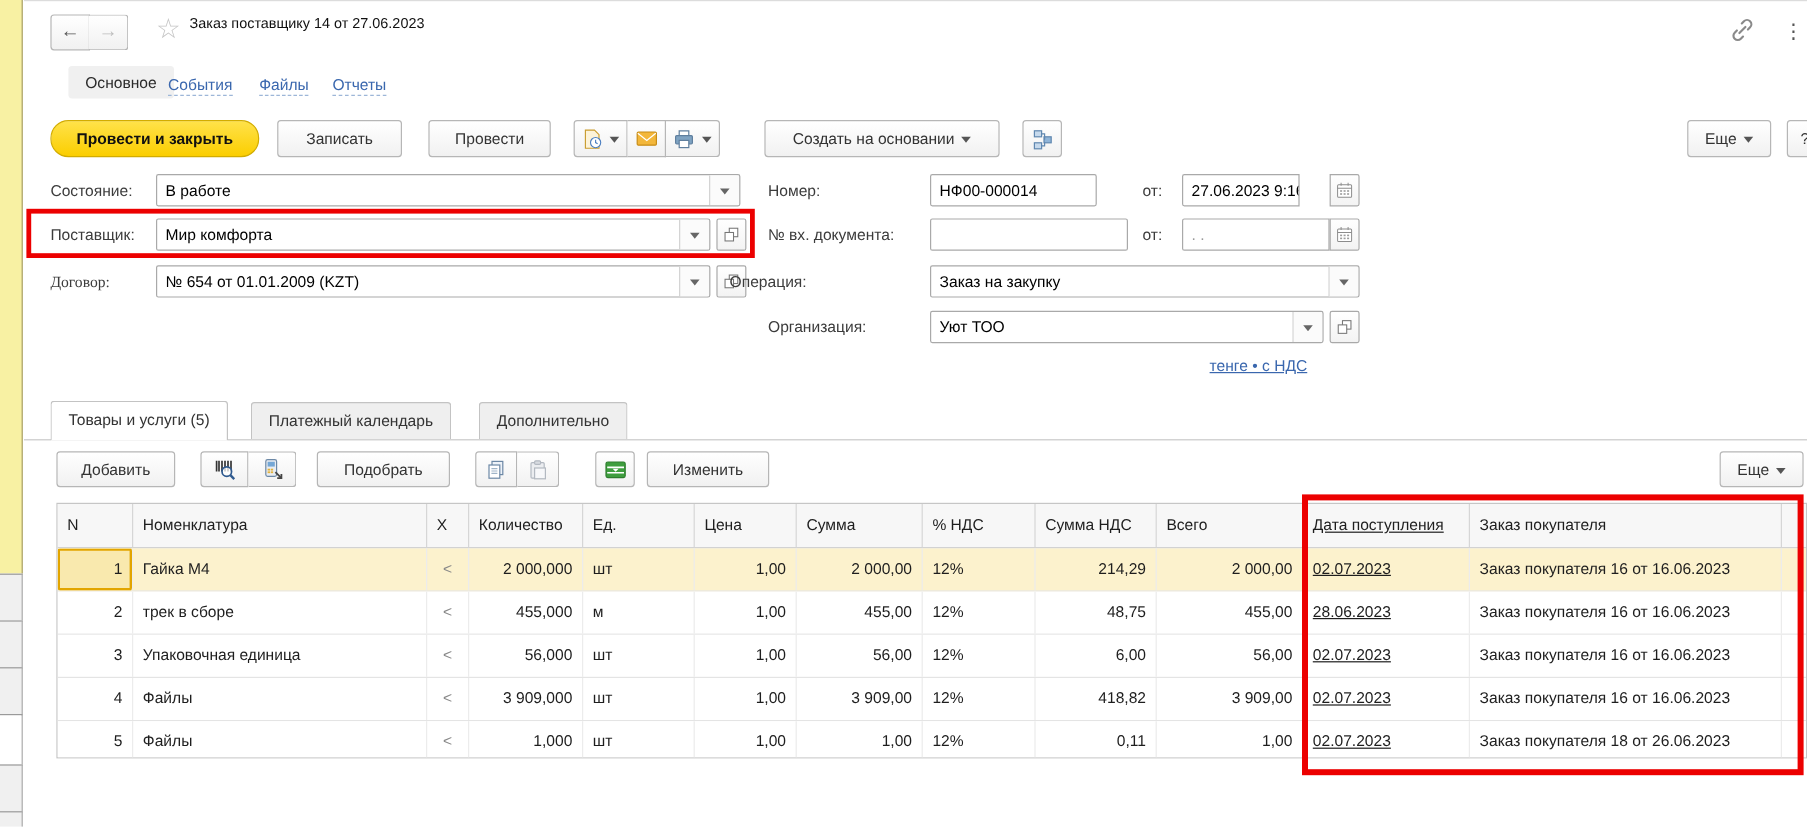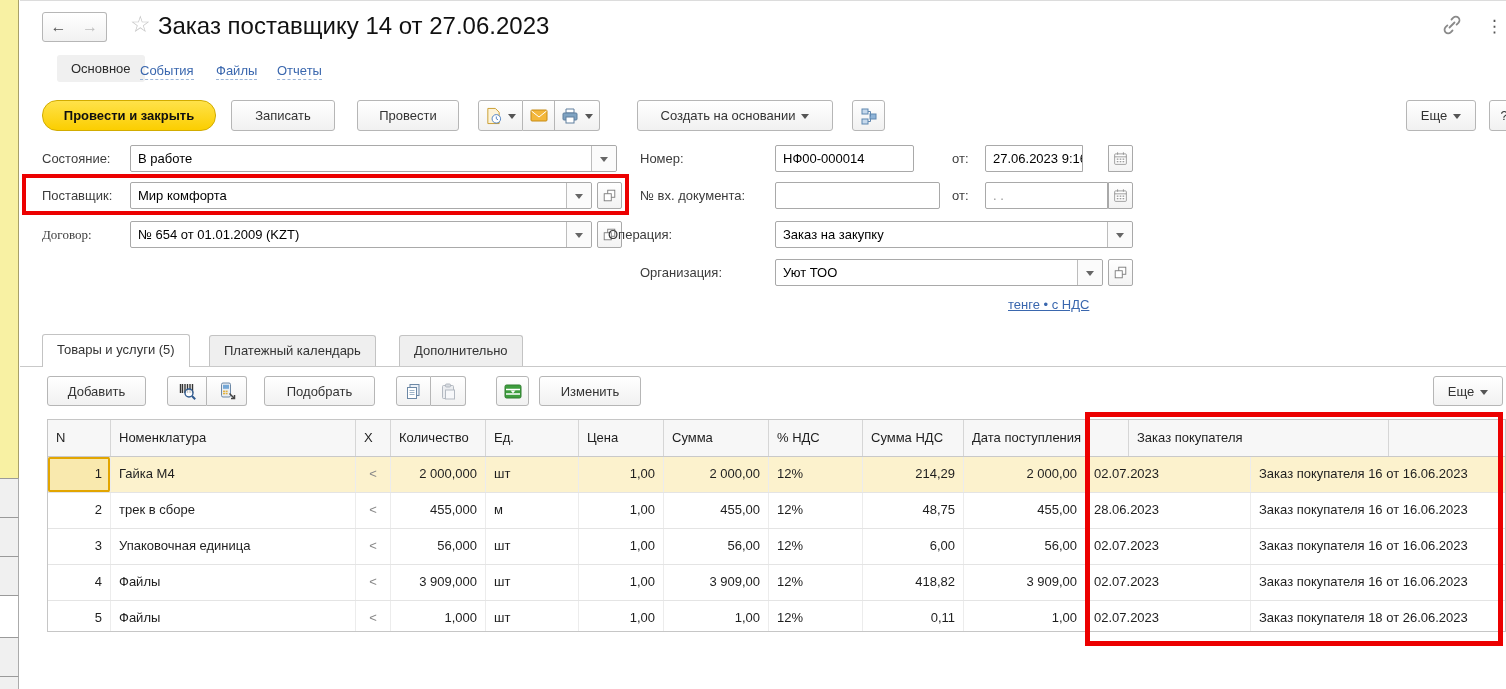--- a/index.html
+++ b/index.html
@@ -29,21 +29,21 @@
     background:linear-gradient(#FFE24A,#FBCE00);
     border-color:#D2AC00;font-weight:bold;color:#101010;border-radius:15px;
   }
   .caret{display:inline-block;width:0;height:0;border:4px solid transparent;border-top:5px solid #555;margin-left:6px;transform:translateY(3px);}
   .seg{border-radius:0;border-left-width:0;}
   .seg.first{border-radius:3px 0 0 3px;border-left-width:1px;}
   .seg.last{border-radius:0 3px 3px 0;}
 
   
   .navbtn{width:33px;height:30px;font-size:16px;}
-  .title{font-size:24px;color:#111;white-space:nowrap;}
+  .title{font-size:12px;color:#111;white-space:nowrap;}
   .star{font-size:23px;color:#C6C6C6;line-height:22px;}
   .kebab{font-size:17px;color:#555;letter-spacing:1px;}
 
   
   .navlink{font-size:13px;color:#3A67AE;border-bottom:1px dashed #9DB6D8;line-height:17px;cursor:default;white-space:nowrap;}
   .navpill{font-size:13px;color:#2b2b2b;background:#F0F0F0;border-radius:3px;padding:6px 14px;}
 
   
   .flabel{font-size:13px;color:#3c3c3c;line-height:27px;white-space:nowrap;}
   .field{
@@ -89,21 +89,21 @@
   .c1{width:63px;text-align:right;}
   .c2{width:245px;}
   .c3{width:35px;text-align:center;color:#888;}
   .c4{width:95px;text-align:right;}
   .c5{width:93px;}
   .c6{width:85px;text-align:right;}
   .c7{width:105px;text-align:right;}
   .c8{width:94px;}
   .c9{width:101px;text-align:right;}
   .c10{width:122px;text-align:right;}
-  .c11{width:165px;}
+  .c11{width:139px;text-decoration:underline;}
   .c12{width:260px;}
   .thead .c1,.thead .c3,.thead .c4,.thead .c6,.thead .c7,.thead .c9,.thead .c10{text-align:left;}
   .focuscell{box-shadow:inset 0 0 0 2px #E2A500;background:#F9E9AE;border-radius:2px;}
 
   
   .annot{border:4px solid #EC0000;z-index:60;pointer-events:none;background:transparent;}
 </style>
 </head>
 <body>
 
@@ -349,20 +349,21 @@
   <div class="thead">
       <div class="cell c1">N</div>
       <div class="cell c2">Номенклатура</div>
       <div class="cell c3">X</div>
       <div class="cell c4">Количество</div>
       <div class="cell c5">Ед.</div>
       <div class="cell c6">Цена</div>
       <div class="cell c7">Сумма</div>
       <div class="cell c8">% НДС</div>
       <div class="cell c9">Сумма НДС</div>
+      <div class="cell c10">Всего</div>
       <div class="cell c11">Дата поступления</div>
       <div class="cell c12">Заказ покупателя</div>
     </div>
   <div>
       <div class="trow selected">
         <div class="cell c1 focuscell">1</div>
         <div class="cell c2">Гайка М4</div>
         <div class="cell c3">&lt;</div>
         <div class="cell c4">2 000,000</div>
         <div class="cell c5">шт</div>

